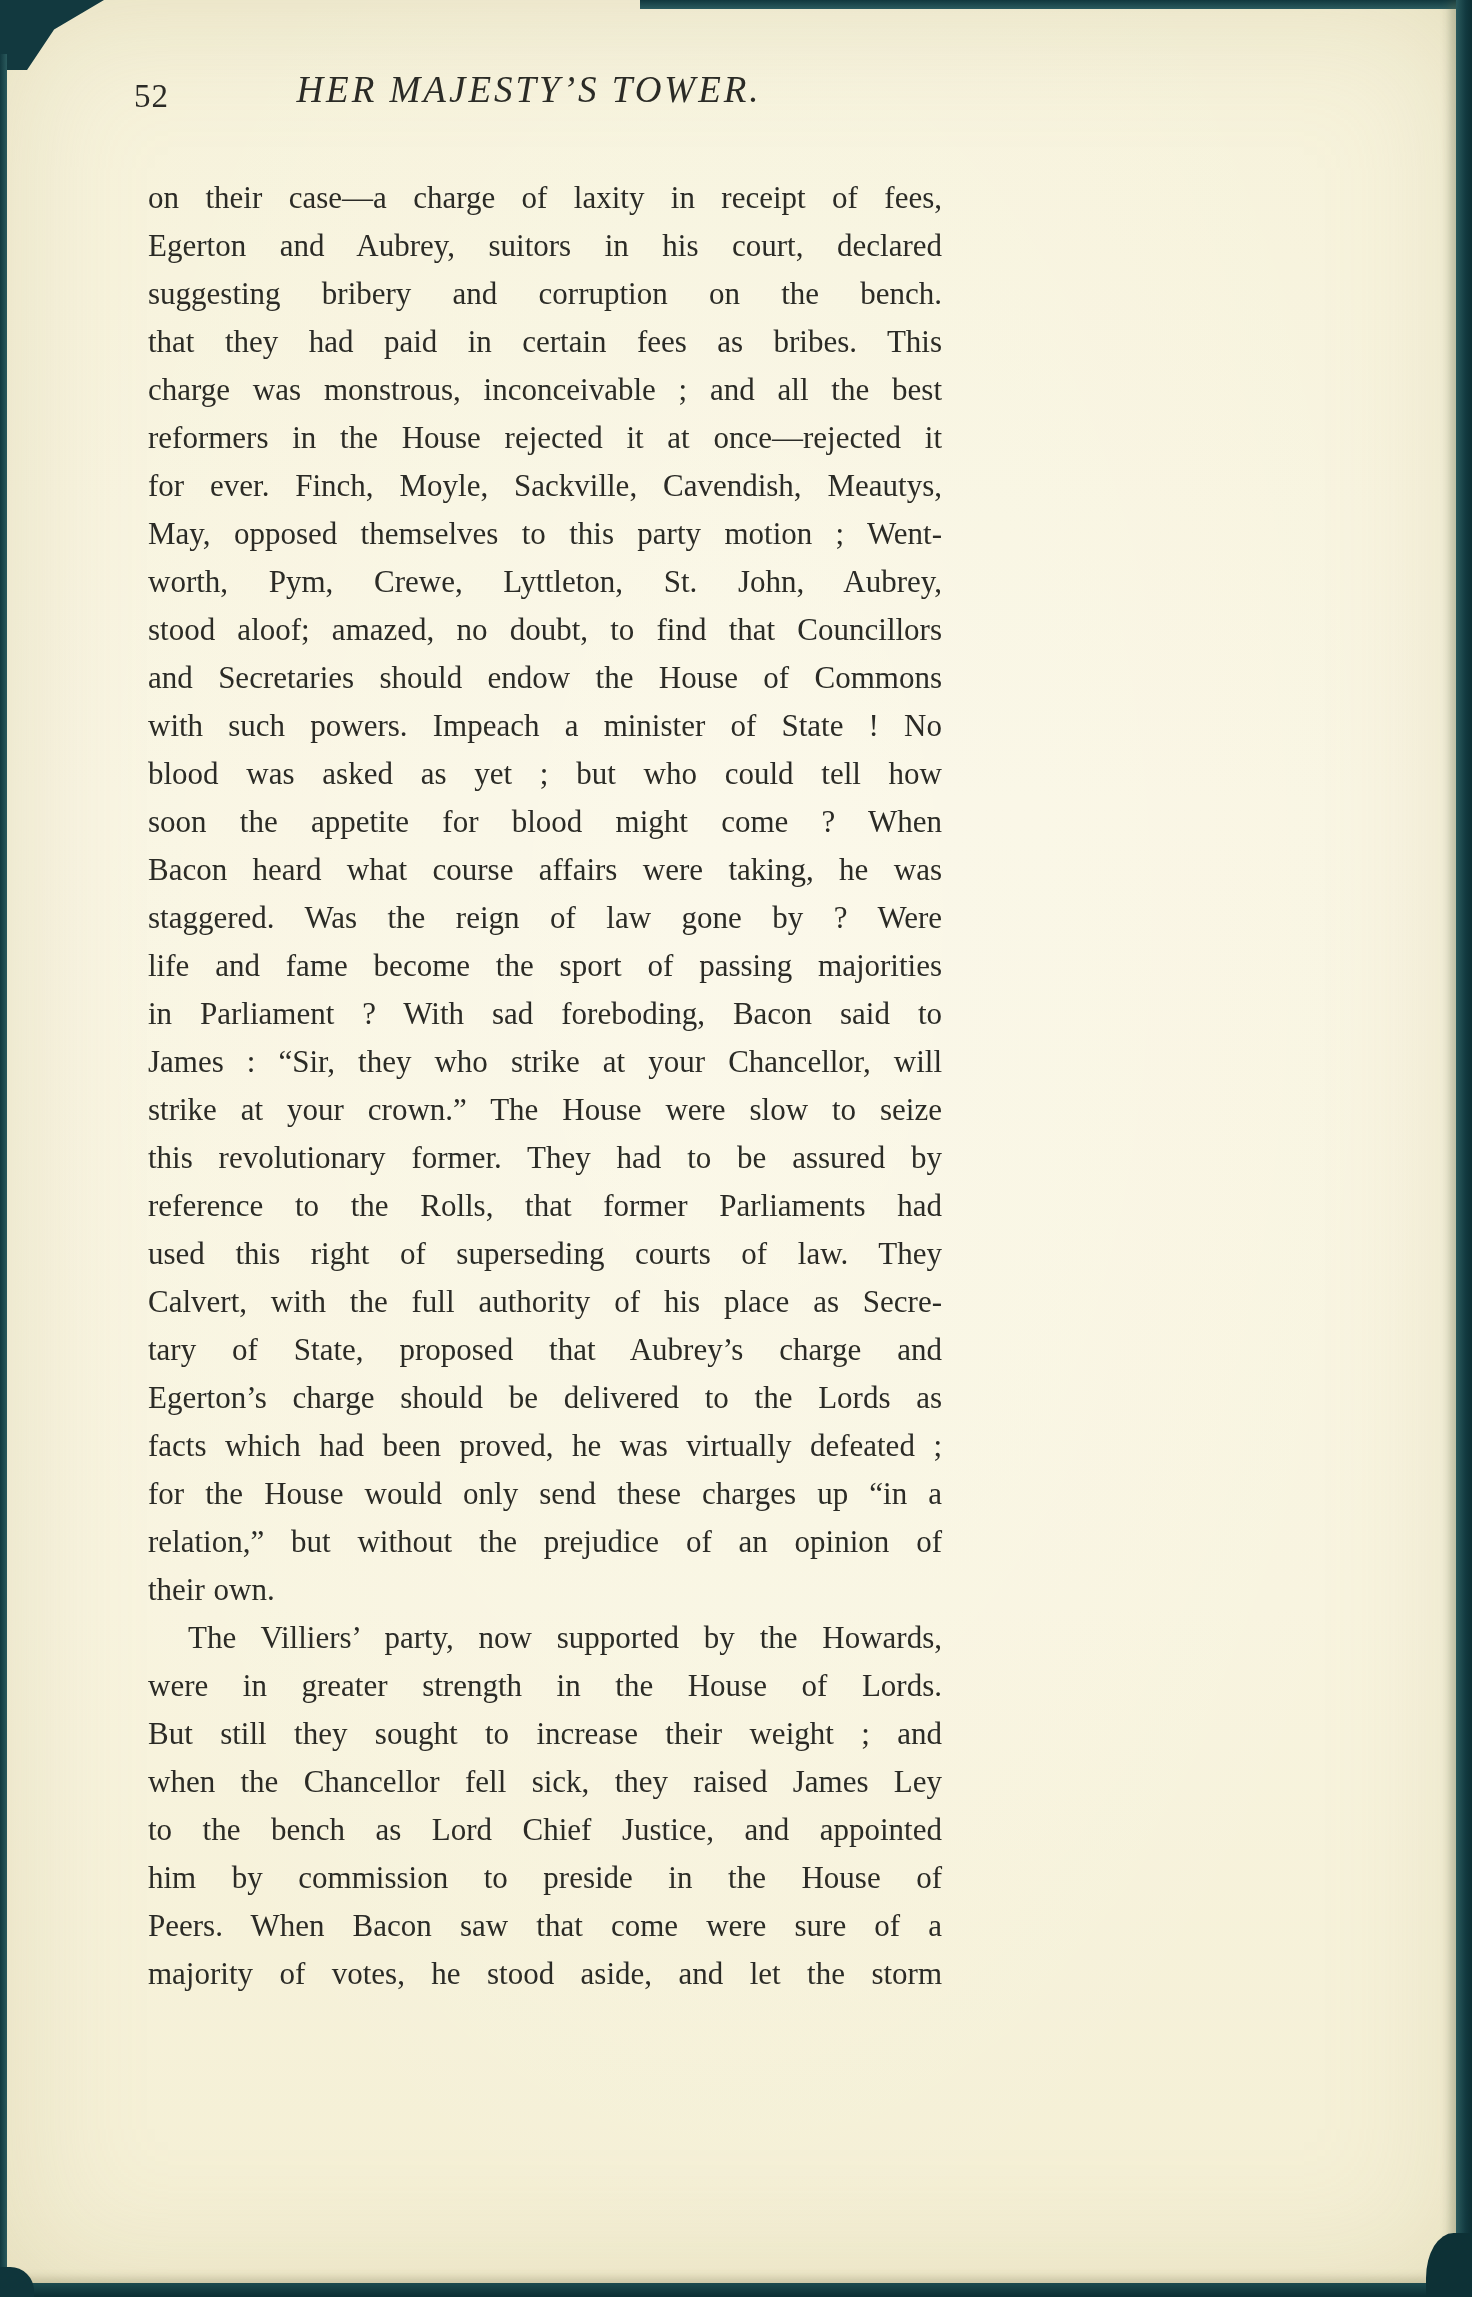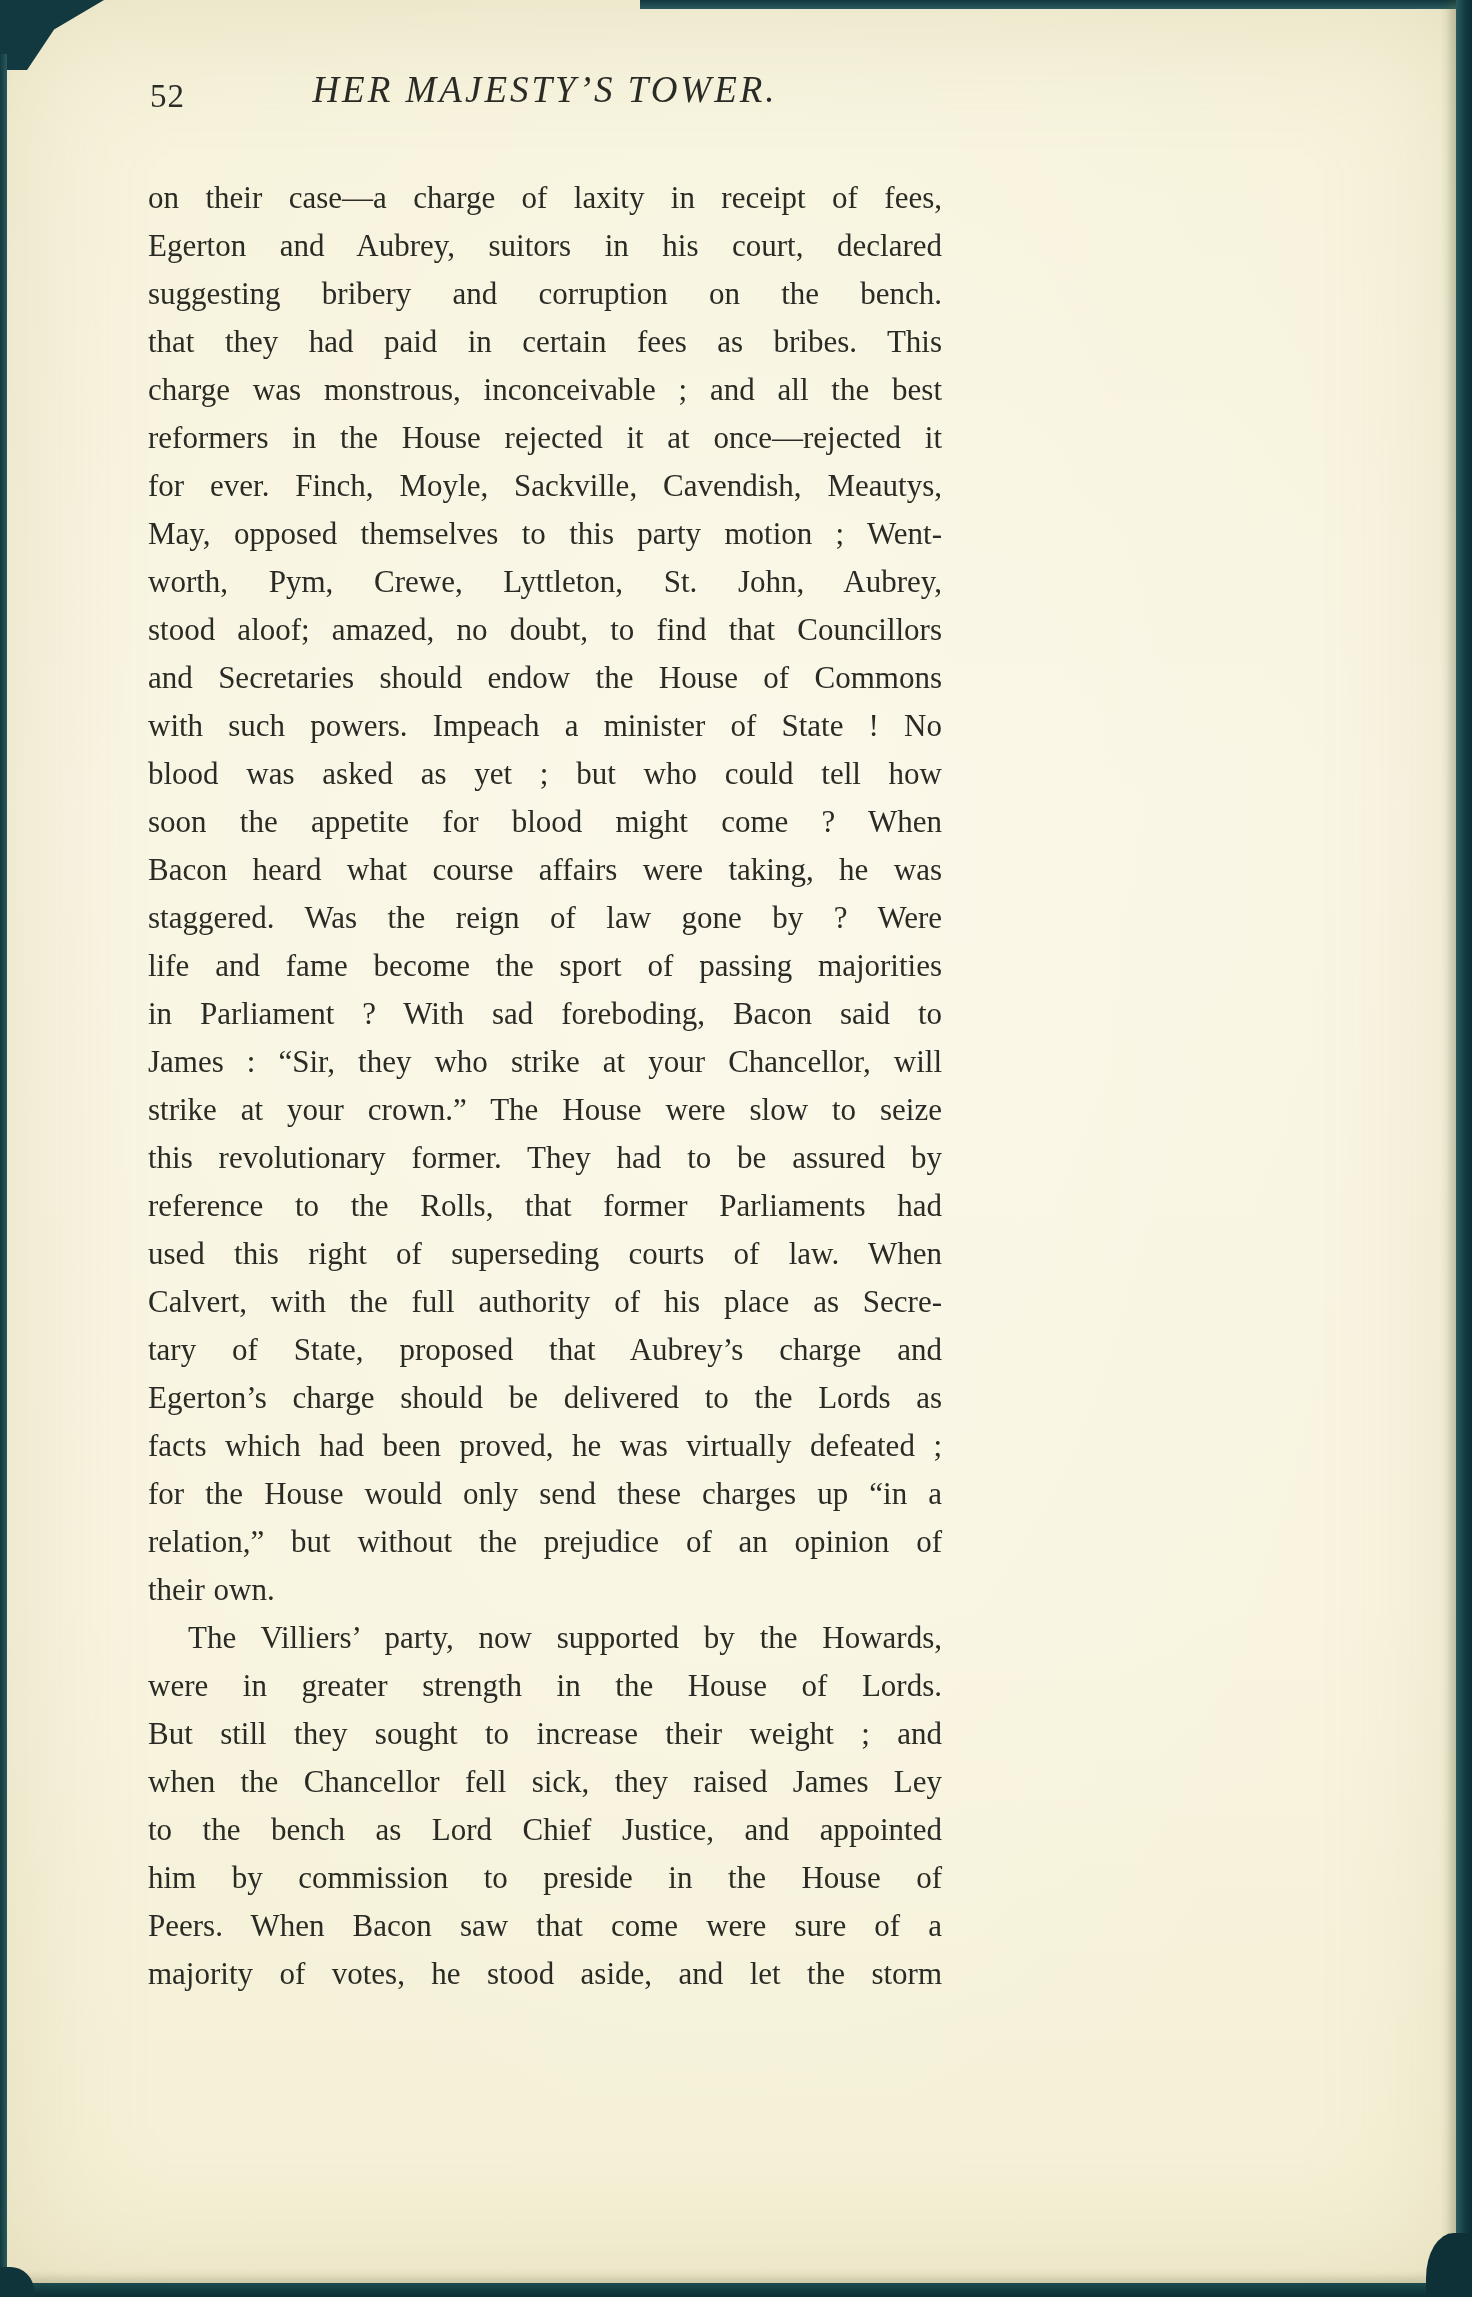--- a/index.html
+++ b/index.html
@@ -54,21 +54,21 @@
   }
   #corner-bottom-left {
     left: 0; bottom: 0; width: 34px; height: 30px;
     border-top-right-radius: 70% 80%;
     background: #0f353b;
   }
 
   
   #page-header {
     position: absolute;
-    left: 148px; top: 66px;
+    left: 132px; top: 66px;
     width: 794px; height: 58px;
   }
   #page-number {
     position: absolute;
     left: 2px; top: 12px;
     font-size: 33px;
     letter-spacing: 1px;
   }
   #running-title {
     text-align: center;
@@ -135,21 +135,21 @@
         <div class="text-line">blood was asked as yet ; but who could tell how</div>
         <div class="text-line">soon the appetite for blood might come ? When</div>
         <div class="text-line">Bacon heard what course affairs were taking, he was</div>
         <div class="text-line">staggered. Was the reign of law gone by ? Were</div>
         <div class="text-line">life and fame become the sport of passing majorities</div>
         <div class="text-line">in Parliament ? With sad foreboding, Bacon said to</div>
         <div class="text-line">James : “Sir, they who strike at your Chancellor, will</div>
         <div class="text-line">strike at your crown.” The House were slow to seize</div>
         <div class="text-line">this revolutionary former. They had to be assured by</div>
         <div class="text-line">reference to the Rolls, that former Parliaments had</div>
-        <div class="text-line">used this right of superseding courts of law. When</div>
+        <div class="text-line">used this right of superseding courts of law. They</div>
         <div class="text-line">Calvert, with the full authority of his place as Secre-</div>
         <div class="text-line">tary of State, proposed that Aubrey’s charge and</div>
         <div class="text-line">Egerton’s charge should be delivered to the Lords as</div>
         <div class="text-line">facts which had been proved, he was virtually defeated ;</div>
         <div class="text-line">for the House would only send these charges up “in a</div>
         <div class="text-line">relation,” but without the prejudice of an opinion of</div>
         <div class="text-line last-line">their own.</div>
       </div>
       <div class="paragraph">
         <div class="text-line indented">The Villiers’ party, now supported by the Howards,</div>

